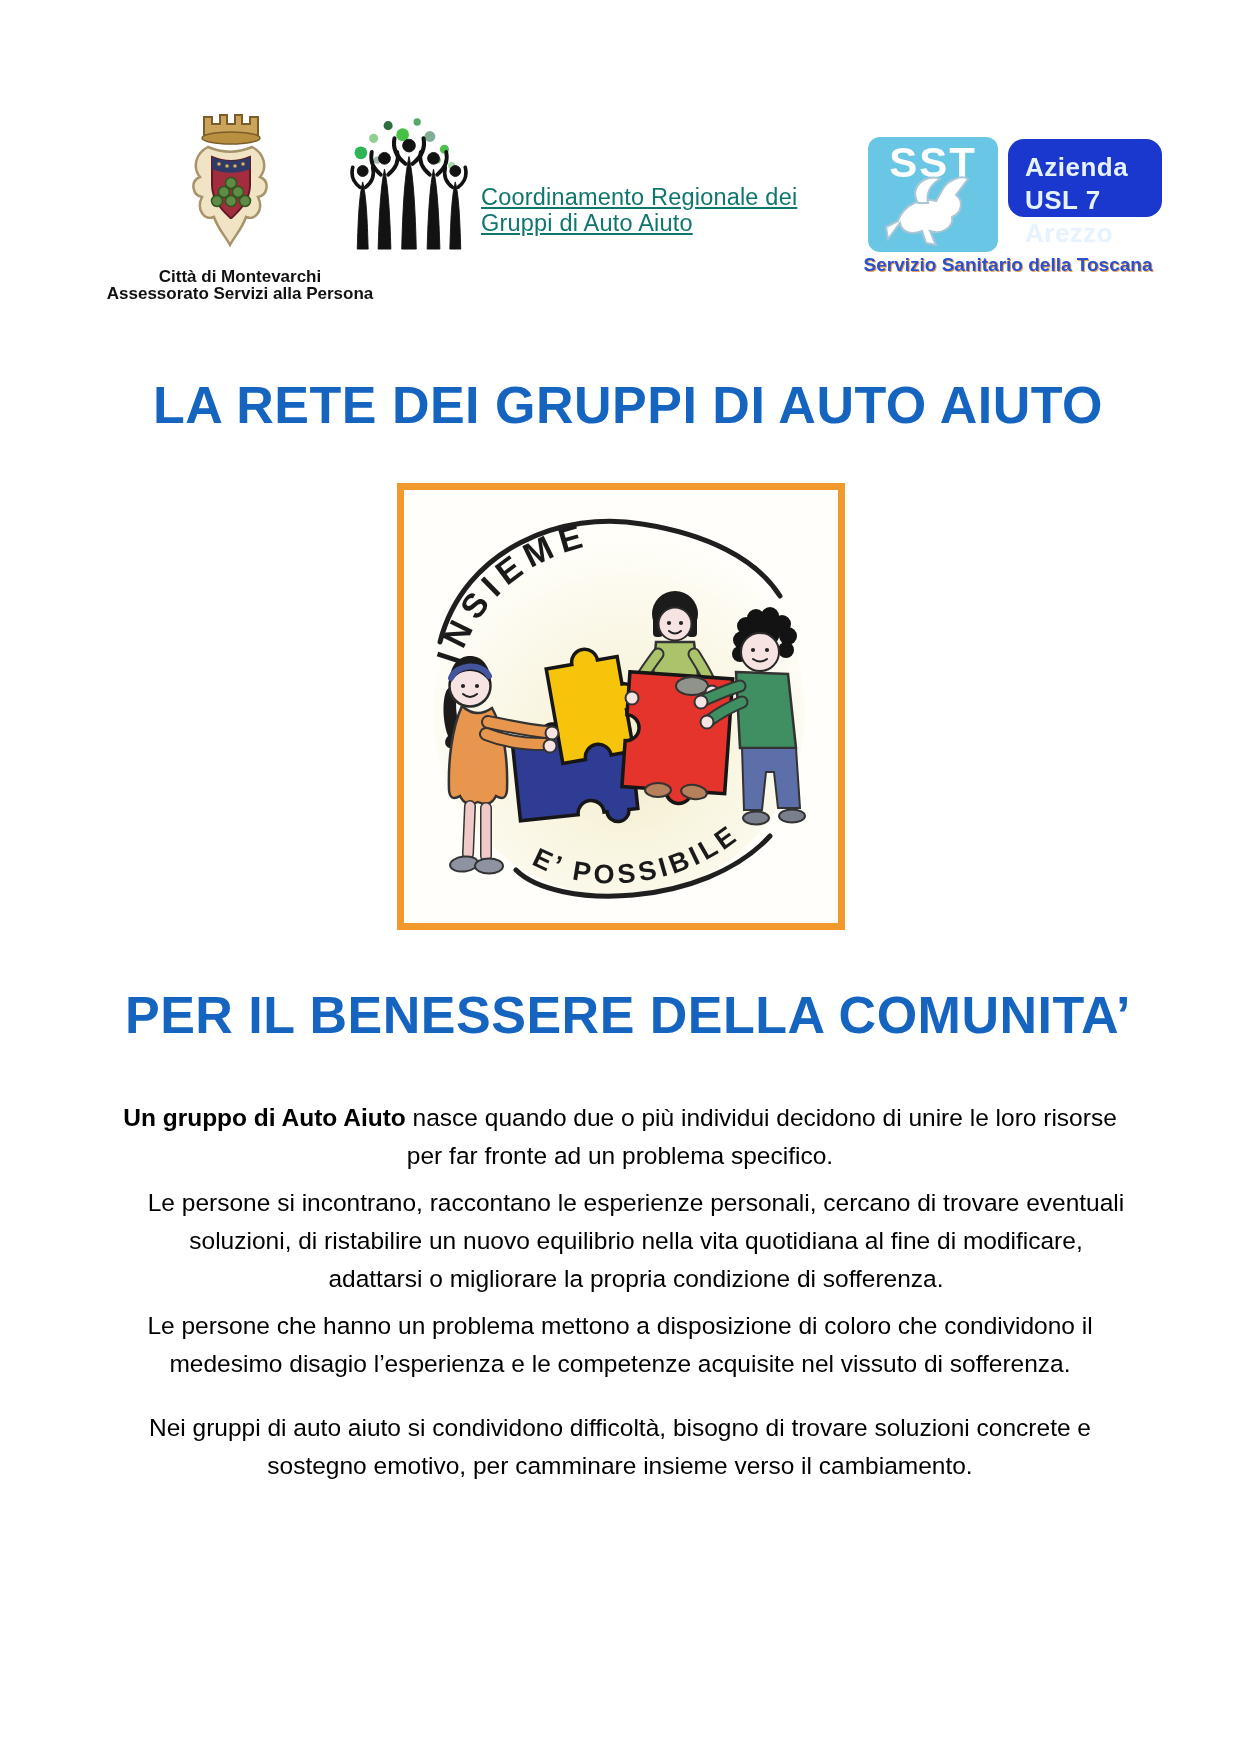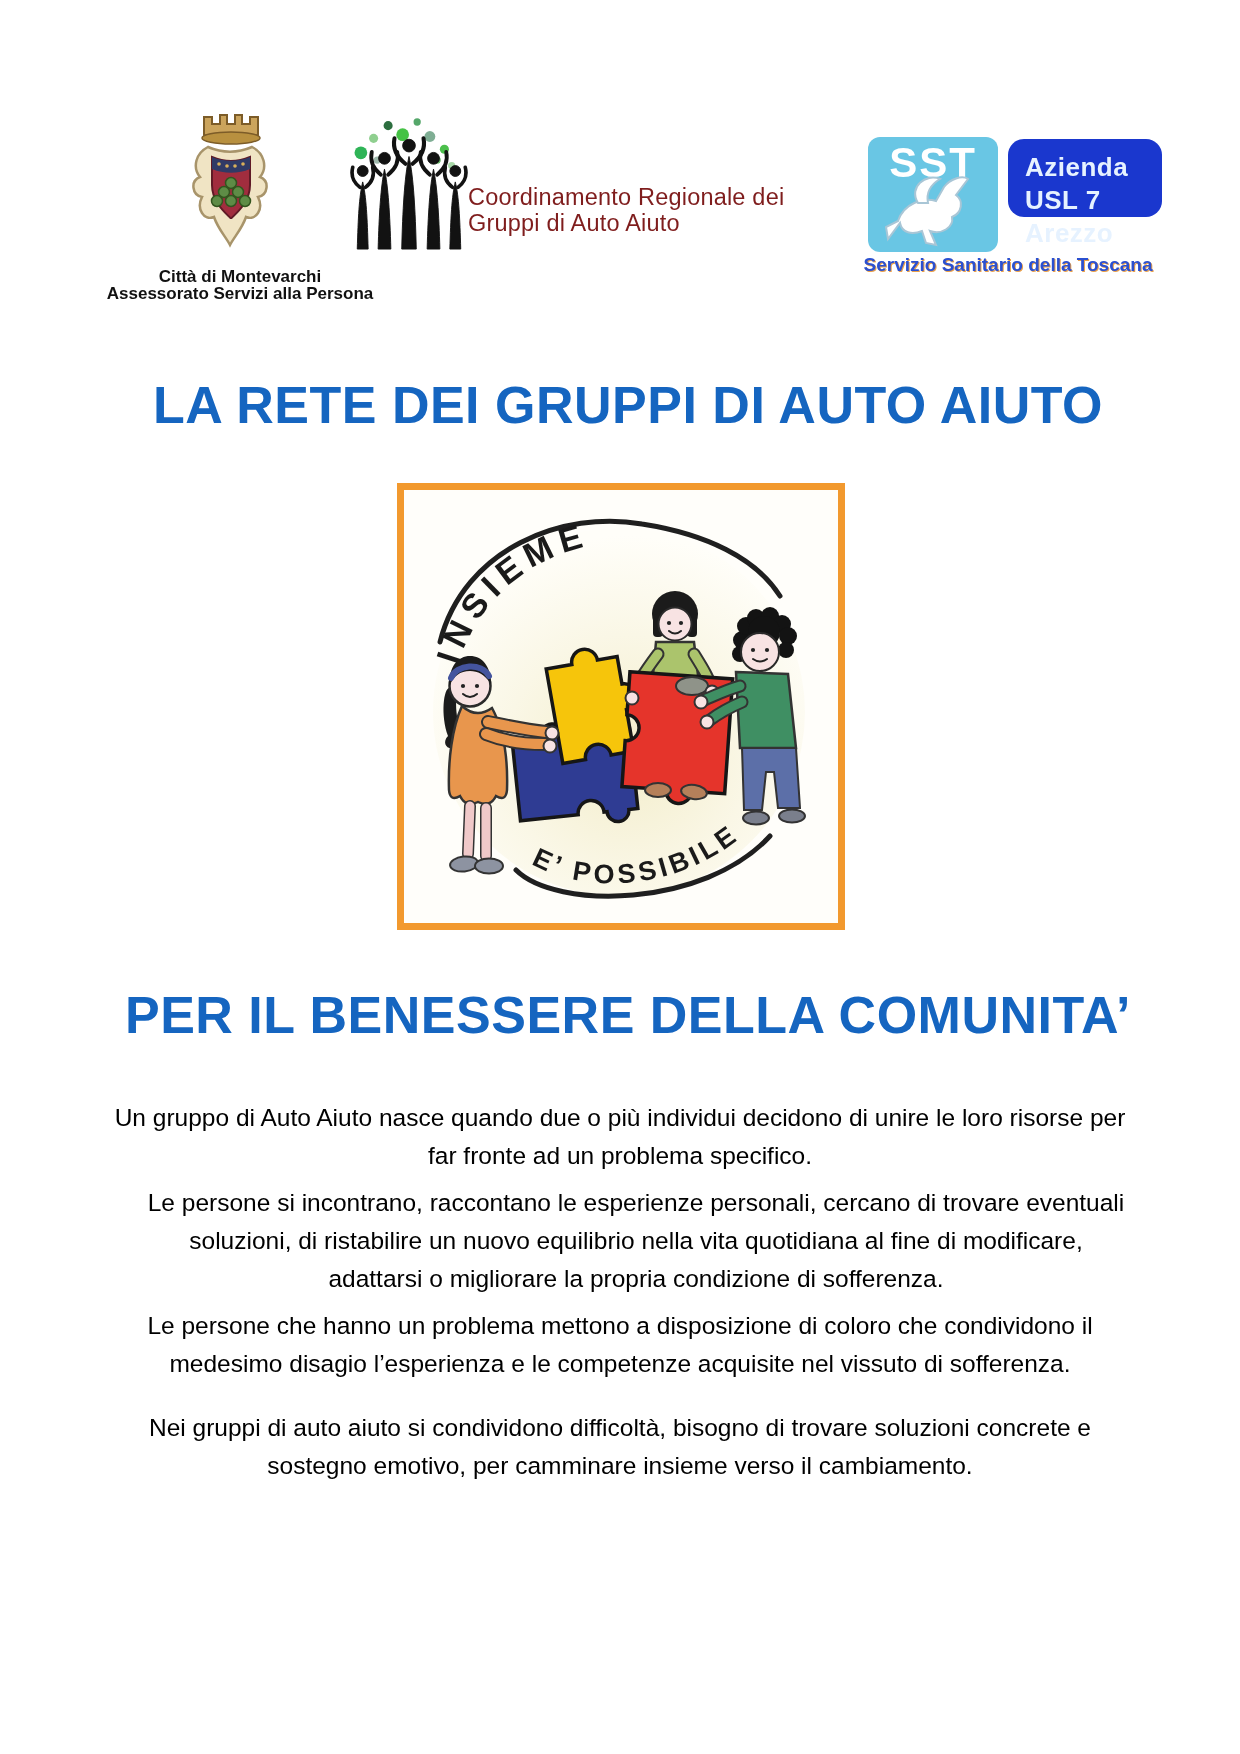--- a/index.html
+++ b/index.html
@@ -3,22 +3,22 @@
 <meta charset="utf-8">
 <style>
   html,body{margin:0;padding:0;background:#fff;}
   .page{position:relative;width:1240px;height:1754px;background:#ffffff;overflow:hidden;
         font-family:"Liberation Sans", sans-serif;color:#000;}
   
   .arms-svg{position:absolute;left:178px;top:104px;width:104px;height:162px;}
   .arms-caption{position:absolute;left:90px;top:268px;width:300px;text-align:center;
                 font-weight:bold;font-size:17px;line-height:17px;color:#111;}
   .coord-svg{position:absolute;left:350px;top:104px;width:118px;height:154px;}
-  .coord-text{position:absolute;left:468px;top:184px;font-size:23.5px;line-height:26px;
-              color:#7f1d1d;letter-spacing:0.2px;}
+  .coord-text{position:absolute;left:481px;top:184px;font-size:23.5px;line-height:26px;
+              color:#0f766e;letter-spacing:0.2px;text-decoration:underline;}
   .sst-wrap{position:absolute;left:838px;top:130px;width:340px;height:150px;}
   .sst-light{position:absolute;left:30px;top:7px;width:130px;height:115px;border-radius:12px;
              background:#69C6E4;overflow:hidden;}
   .sst-acronym{position:absolute;left:0;right:0;top:2px;text-align:center;
                font-weight:bold;font-size:42px;letter-spacing:2px;color:#ffffff;}
   .sst-horse{position:absolute;left:10px;top:26px;width:114px;height:88px;}
   .sst-dark{position:absolute;left:170px;top:9px;width:154px;height:78px;border-radius:16px;
             background:#1A37CE;box-sizing:border-box;padding:12px 0 0 17px;}
   .sst-dark div{font-weight:bold;font-size:26px;line-height:33px;color:#E6F2FF;letter-spacing:0.5px;}
   .sst-caption{position:absolute;left:0;top:124px;width:340px;text-align:center;
@@ -31,21 +31,21 @@
   
   .frame{position:absolute;left:397px;top:483px;width:434px;height:433px;
          border:7px solid #F2992E;background:#fffefa;}
   .frame svg{display:block;}
   
   .bodytext{position:absolute;left:110px;top:1099px;width:1020px;text-align:center;
             font-size:24.5px;line-height:38px;color:#000;}
   .bodytext p{margin:0 0 9px 0;}
   .bodytext p.gap-sm{margin-top:6px;margin-left:32px;}
   .bodytext p.gap-lg{margin-top:26px;}
-  .b{font-weight:normal;text-align:center;}
+  .b{font-weight:bold;text-align:center;}
 </style>
 </head>
 <body>
 
 <div class="page">
 
   <svg class="arms-svg" viewBox="0 0 104 160">
     <g>
       <path d="M26,30 L26,12 L34,12 L34,19 L42,19 L42,10 L49,10 L49,19 L57,19 L57,10 L64,10 L64,19 L72,19 L72,12 L80,12 L80,30 Q53,39 26,30 Z" fill="#CBA45C" stroke="#7c5c28" stroke-width="2"></path>
       <ellipse cx="53" cy="33" rx="29" ry="6" fill="#B8903F" stroke="#7c5c28" stroke-width="1.5"></ellipse>

